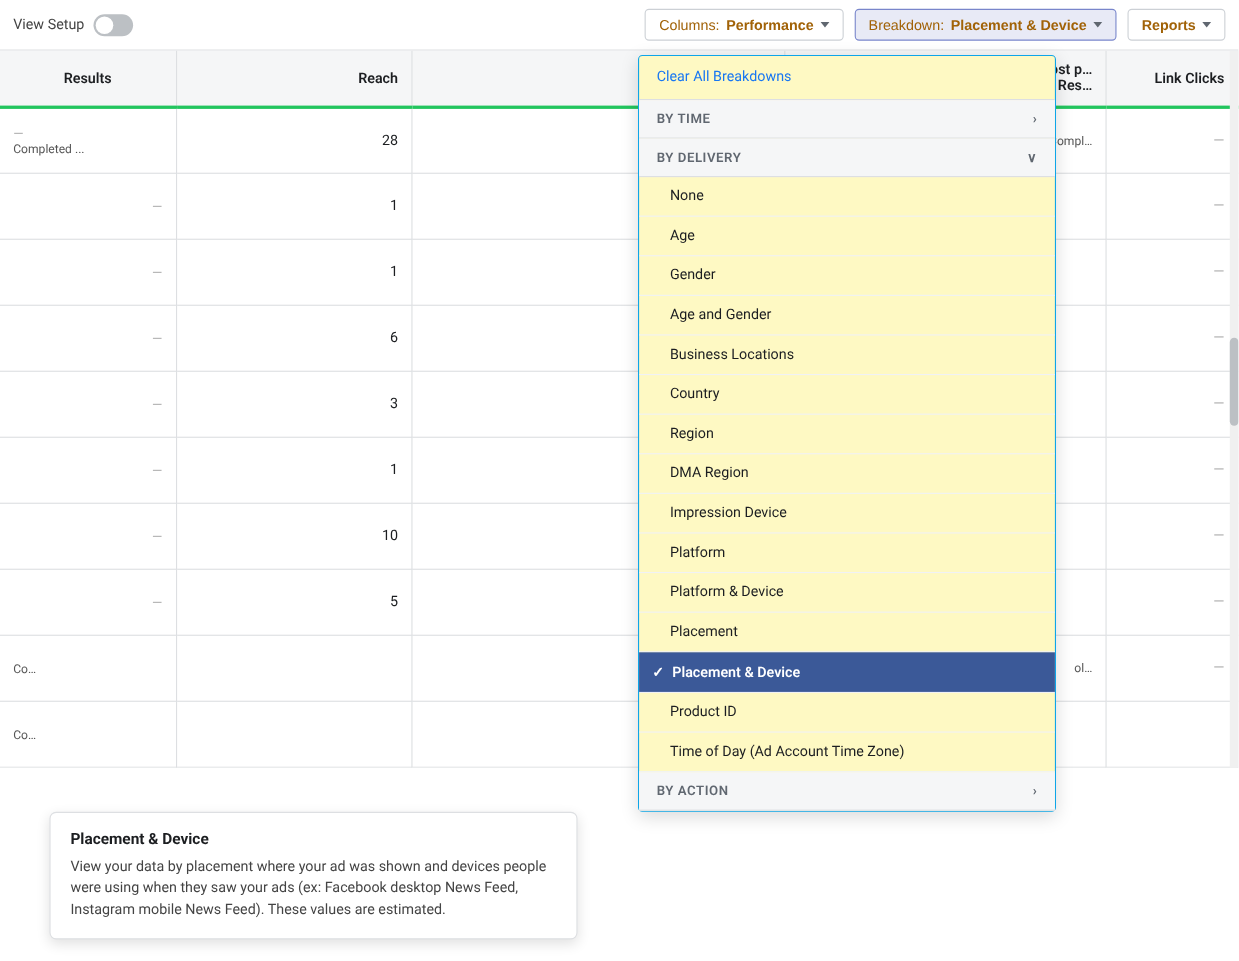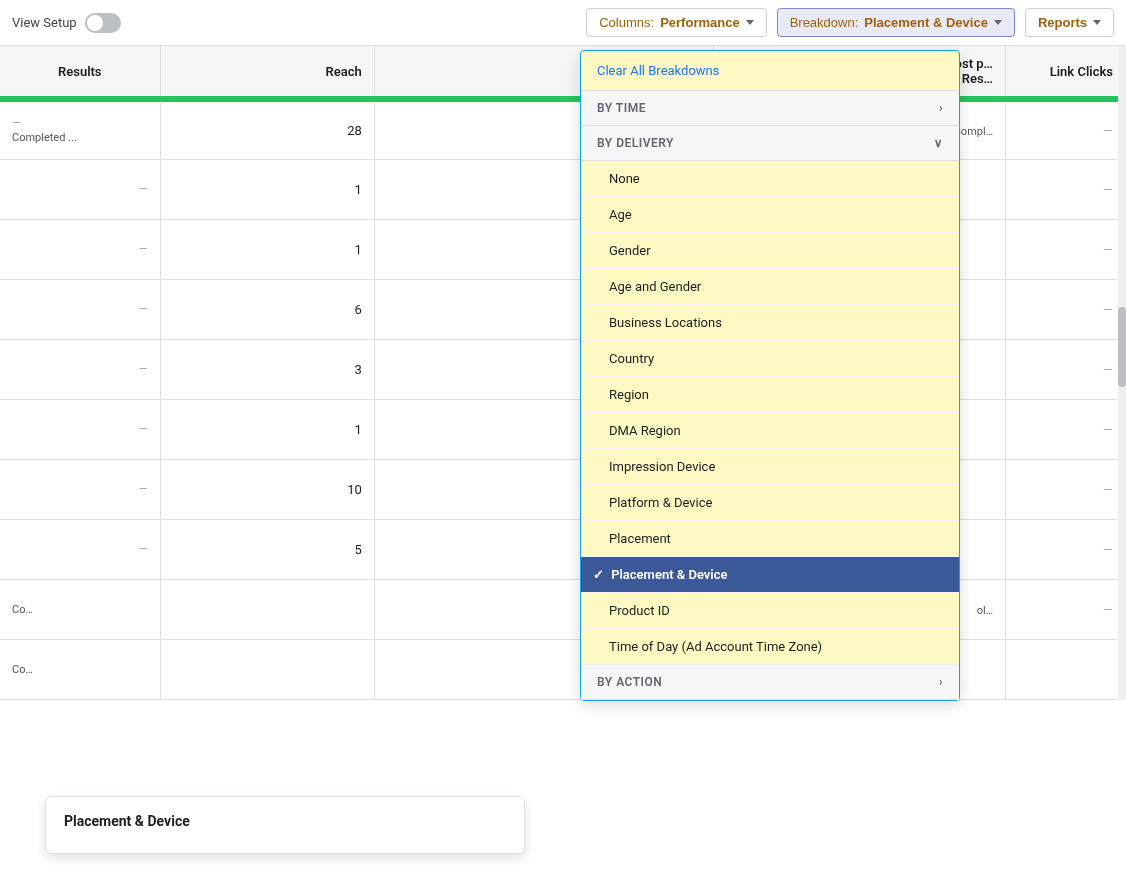--- a/index.html
+++ b/index.html
@@ -96,21 +96,21 @@
       position: relative;
     }
 
     table {
       width: 100%;
       border-collapse: collapse;
     }
 
     thead th {
       background: #f5f6f7;
-      border-bottom: 6px solid #22c55e;
+      border-bottom: 3px solid #22c55e;
       border-right: 1px solid #dddfe2;
       padding: 10px 12px;
       text-align: right;
       font-weight: 600;
       font-size: 13px;
       white-space: nowrap;
     }
 
     thead th:first-child {
       text-align: center;
@@ -435,27 +435,29 @@
 
   <div class="dropdown-item">None</div>
   <div class="dropdown-item">Age</div>
   <div class="dropdown-item">Gender</div>
   <div class="dropdown-item">Age and Gender</div>
   <div class="dropdown-item">Business Locations</div>
   <div class="dropdown-item">Country</div>
   <div class="dropdown-item">Region</div>
   <div class="dropdown-item">DMA Region</div>
   <div class="dropdown-item">Impression Device</div>
+  <div class="dropdown-item">Platform</div>
   <div class="dropdown-item">Platform &amp; Device</div>
   <div class="dropdown-item">Placement</div>
   <div class="dropdown-item selected">Placement &amp; Device</div>
   <div class="dropdown-item">Product ID</div>
   <div class="dropdown-item">Time of Day (Ad Account Time Zone)</div>
 
   <div class="dropdown-section-header">
     <span>BY ACTION</span>
     <span class="section-arrow">›</span>
   </div>
 </div>
 
 <div class="tooltip-box">
   <div class="tooltip-title">Placement &amp; Device</div>
+  <div class="tooltip-body">View your data by placement where your ad was shown and devices people were using when they saw your ads (ex: Facebook desktop News Feed, Instagram mobile News Feed). These values are estimated.</div>
 </div>
 
 </body></html>

